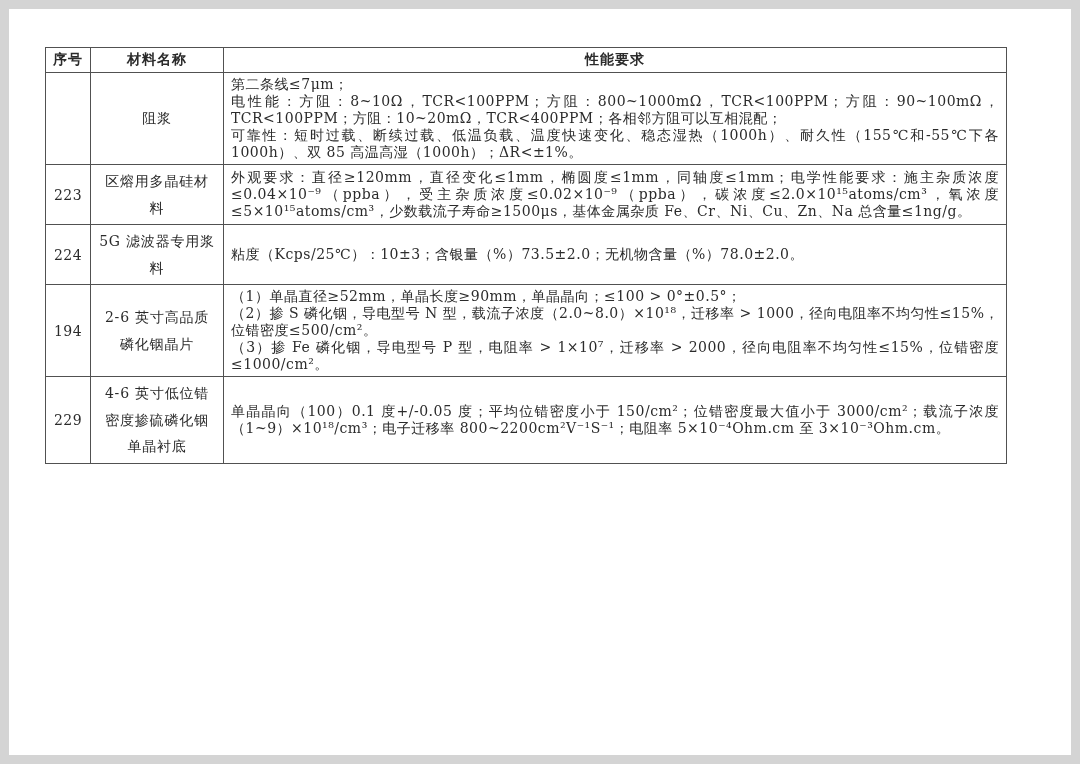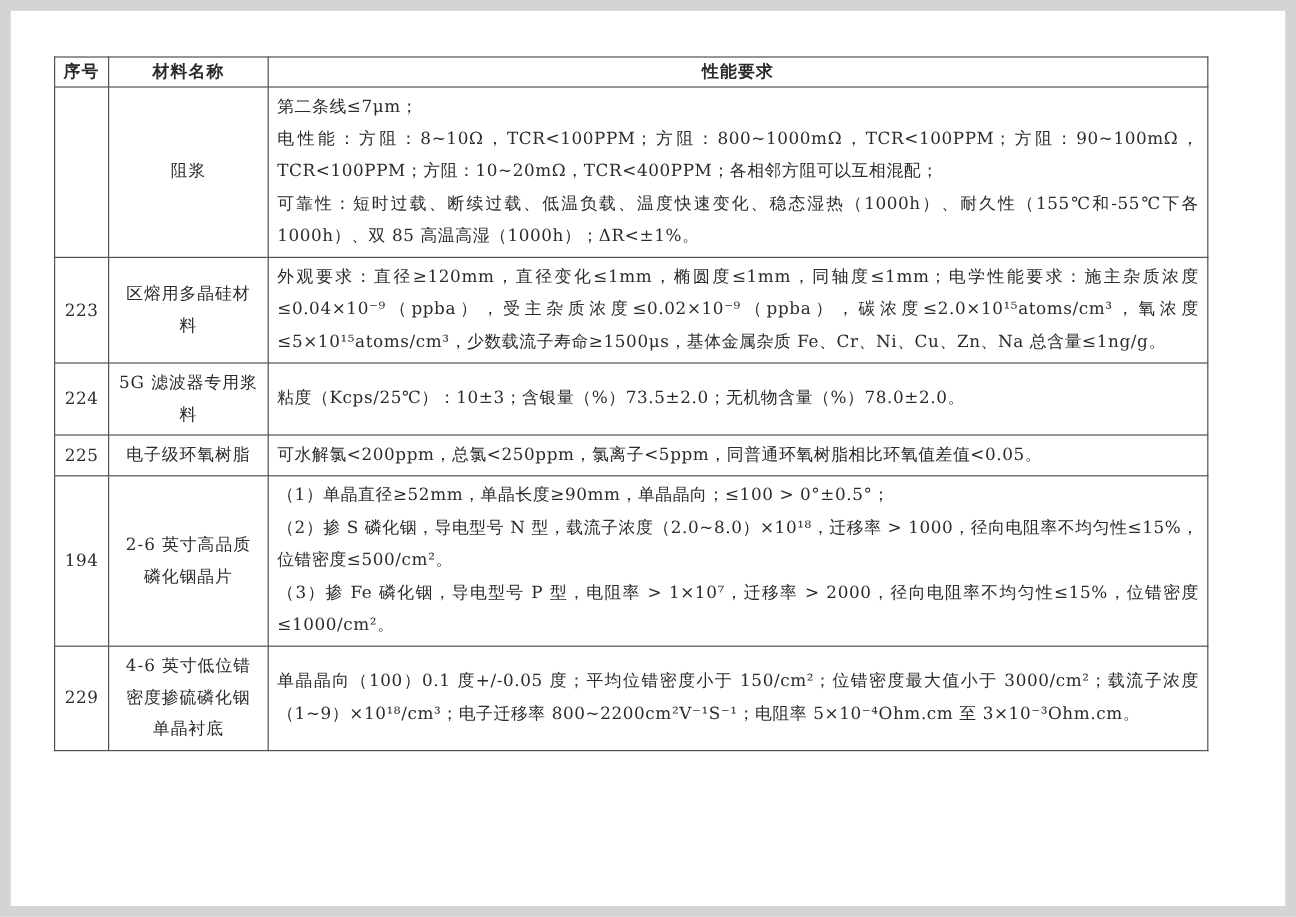--- a/index.html
+++ b/index.html
@@ -44,21 +44,21 @@
     text-align: center;
     letter-spacing: 0.5px;
     margin-top: 44px;
   }
   td.col-name {
     line-height: 26.5px;
     letter-spacing: 0.8px;
     text-align: center;
   }
   td.col-req {
-    line-height: 27px;
+    line-height: 17px;
     letter-spacing: 0.5px;
     text-align: justify;
     white-space: pre-line;
   }
   td.vtop { vertical-align: top; }
   .footer {
     position: absolute;
     left: 0; top: 667px;
     width: 100%;
     text-align: center;
@@ -97,25 +97,20 @@
           <td class="col-no">223</td>
           <td class="col-name">区熔用多晶硅材料</td>
           <td class="col-req">外观要求：直径≥120mm，直径变化≤1mm，椭圆度≤1mm，同轴度≤1mm；电学性能要求：施主杂质浓度≤0.04×10⁻⁹（ppba），受主杂质浓度≤0.02×10⁻⁹（ppba），碳浓度≤2.0×10¹⁵atoms/cm³，氧浓度≤5×10¹⁵atoms/cm³，少数载流子寿命≥1500μs，基体金属杂质 Fe、Cr、Ni、Cu、Zn、Na 总含量≤1ng/g。</td>
         </tr>
         <tr>
           <td class="col-no">224</td>
           <td class="col-name">5G 滤波器专用浆料</td>
           <td class="col-req">粘度（Kcps/25℃）：10±3；含银量（%）73.5±2.0；无机物含量（%）78.0±2.0。</td>
         </tr>
         <tr>
-          <td class="col-no">225</td>
-          <td class="col-name">电子级环氧树脂</td>
-          <td class="col-req">可水解氯&lt;200ppm，总氯&lt;250ppm，氯离子&lt;5ppm，同普通环氧树脂相比环氧值差值&lt;0.05。</td>
-        </tr>
-        <tr>
           <td class="col-no">194</td>
           <td class="col-name">2-6 英寸高品质磷化铟晶片</td>
           <td class="col-req">（1）单晶直径≥52mm，单晶长度≥90mm，单晶晶向；≤100 &gt; 0°±0.5°；
 （2）掺 S 磷化铟，导电型号 N 型，载流子浓度（2.0~8.0）×10¹⁸，迁移率 &gt; 1000，径向电阻率不均匀性≤15%，位错密度≤500/cm²。
 （3）掺 Fe 磷化铟，导电型号 P 型，电阻率 &gt; 1×10⁷，迁移率 &gt; 2000，径向电阻率不均匀性≤15%，位错密度≤1000/cm²。</td>
         </tr>
         <tr>
           <td class="col-no">229</td>
           <td class="col-name">4-6 英寸低位错密度掺硫磷化铟单晶衬底</td>
           <td class="col-req">单晶晶向（100）0.1 度+/-0.05 度；平均位错密度小于 150/cm²；位错密度最大值小于 3000/cm²；载流子浓度（1~9）×10¹⁸/cm³；电子迁移率 800~2200cm²V⁻¹S⁻¹；电阻率 5×10⁻⁴Ohm.cm 至 3×10⁻³Ohm.cm。</td>

